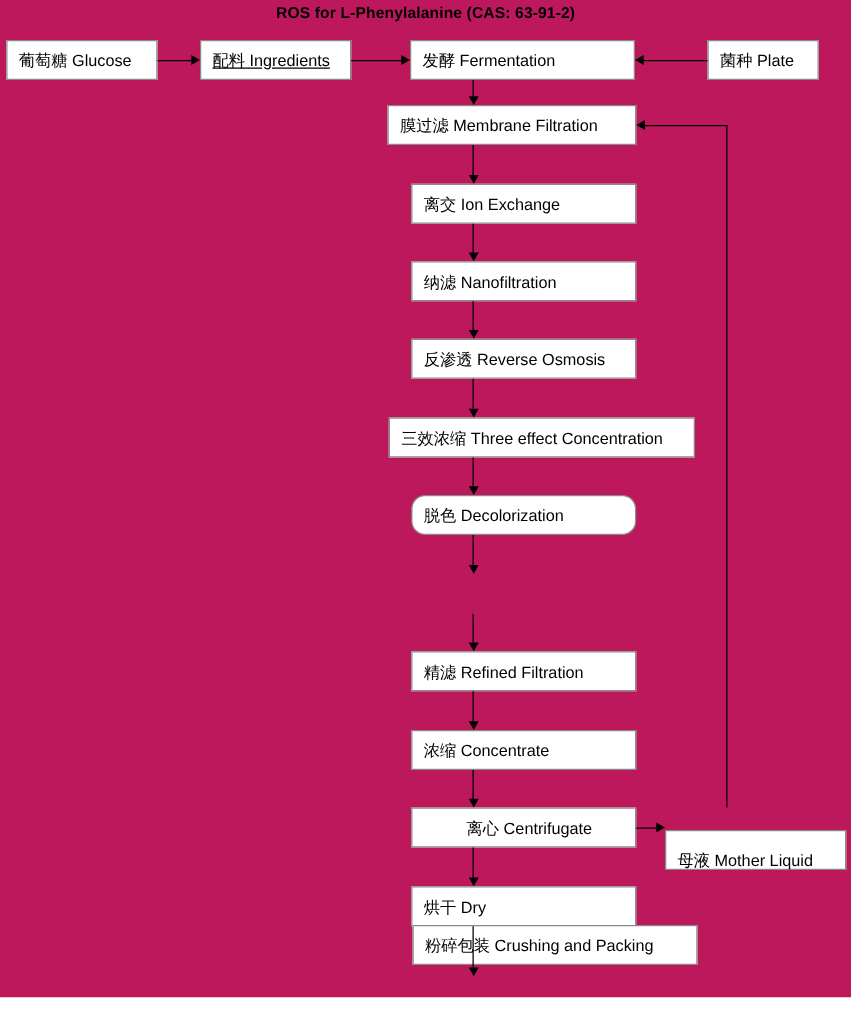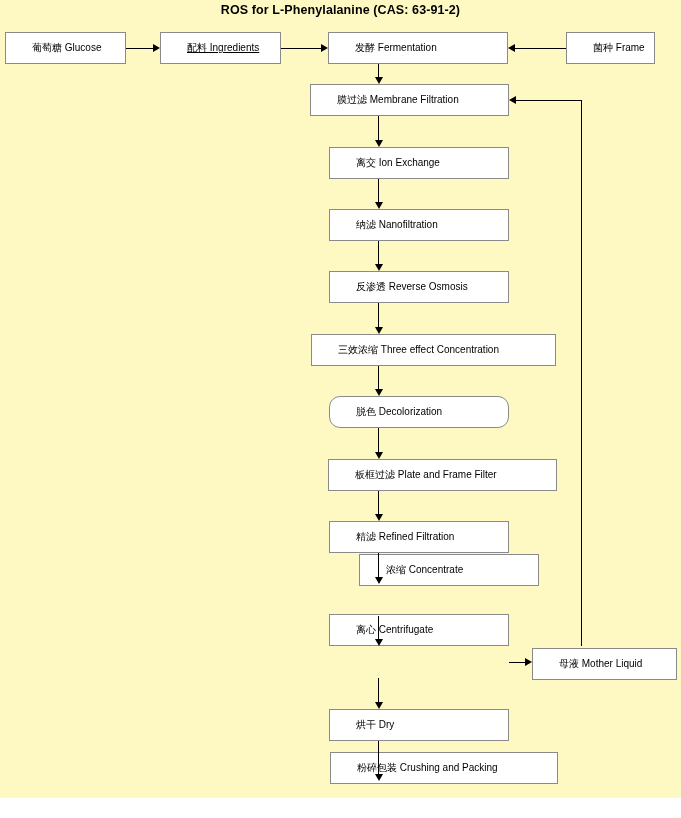--- a/index.html
+++ b/index.html
@@ -8,45 +8,45 @@
     background: #ffffff;
   }
   body {
     font-family: "Liberation Sans", "DejaVu Sans", sans-serif;
     color: #000000;
   }
   #canvas {
     position: relative;
     width: 681px;
     height: 798px;
-    background: #fef9c3;
+    background: #be185d;
     overflow: hidden;
   }
   #title {
     position: absolute;
     left: 0;
     top: 3px;
     width: 681px;
     text-align: center;
     font-size: 12.5px;
     font-weight: bold;
     letter-spacing: 0.1px;
     white-space: nowrap;
   }
   .node {
     position: absolute;
     box-sizing: border-box;
     border: 1px solid #8a8a8a;
     background: #ffffff;
     display: flex;
     align-items: center;
-    font-size: 10px;
+    font-size: 13px;
     line-height: 1;
     white-space: nowrap;
-    padding-left: 26px;
+    padding-left: 9px;
     color: #000000;
   }
   
   .vline {
     position: absolute;
     width: 1px;
     background: #000000;
   }
   .hline {
     position: absolute;
@@ -91,21 +91,21 @@
 
   <div class="node" style="left:160px; top:32px;  width:121px; height:32px;text-decoration:underline;">
     <span>配料 Ingredients</span>
   </div>
 
   <div class="node" style="left:328px; top:32px;  width:180px; height:32px;">
     <span>发酵 Fermentation</span>
   </div>
 
   <div class="node" style="left:566px; top:32px;  width:89px;  height:32px;">
-    <span>菌种 Frame</span>
+    <span>菌种 Plate</span>
   </div>
 
   <div class="node" style="left:310px; top:84px;  width:199px; height:32px;text-align:right;">
     <span>膜过滤 Membrane Filtration</span>
   </div>
 
   <div class="node" style="left:329px; top:147px; width:180px; height:32px;">
     <span>离交 Ion Exchange</span>
   </div>
 
@@ -118,45 +118,42 @@
   </div>
 
   <div class="node" style="left:311px; top:334px; width:245px; height:32px;align-items:center;">
     <span>三效浓缩 Three effect Concentration</span>
   </div>
 
   <div class="node" style="left:329px; top:396px; width:180px; height:32px;border-radius:11px;">
     <span>脱色 Decolorization</span>
   </div>
 
-  <div class="node" style="left:328px; top:459px; width:229px; height:32px;">
-    <span>板框过滤 Plate and Frame Filter</span>
-  </div>
 
   <div class="node" style="left:329px; top:521px; width:180px; height:32px;">
     <span>精滤 Refined Filtration</span>
   </div>
 
-  <div class="node" style="left:329px; top:554px; width:180px; height:32px;margin-left:30px;">
+  <div class="node" style="left:329px; top:584px; width:180px; height:32px;">
     <span>浓缩 Concentrate</span>
   </div>
 
-  <div class="node" style="left:329px; top:614px; width:180px; height:32px;">
+  <div class="node" style="left:329px; top:646px; width:180px; height:32px;justify-content:center;">
     <span>离心 Centrifugate</span>
   </div>
 
-  <div class="node" style="left:532px; top:648px; width:145px; height:32px;">
+  <div class="node" style="left:532px; top:664px; width:145px; height:32px;align-items:flex-end;">
     <span>母液 Mother Liquid</span>
   </div>
 
   <div class="node" style="left:329px; top:709px; width:180px; height:32px;text-align:center;">
     <span>烘干 Dry</span>
   </div>
 
-  <div class="node" style="left:330px; top:740px; width:228px; height:32px;margin-top:12px;">
+  <div class="node" style="left:330px; top:740px; width:228px; height:32px;">
     <span>粉碎包装 Crushing and Packing</span>
   </div>
 
   <div class="hline" style="left:126px; top:48px; width:27px;"></div>
   <div class="arrow-right" style="left:153px; top:44px;"></div>
 
   <div class="hline" style="left:281px; top:48px; width:40px;"></div>
   <div class="arrow-right" style="left:321px; top:44px;"></div>
 
   <div class="hline" style="left:515px; top:48px; width:51px;"></div>

